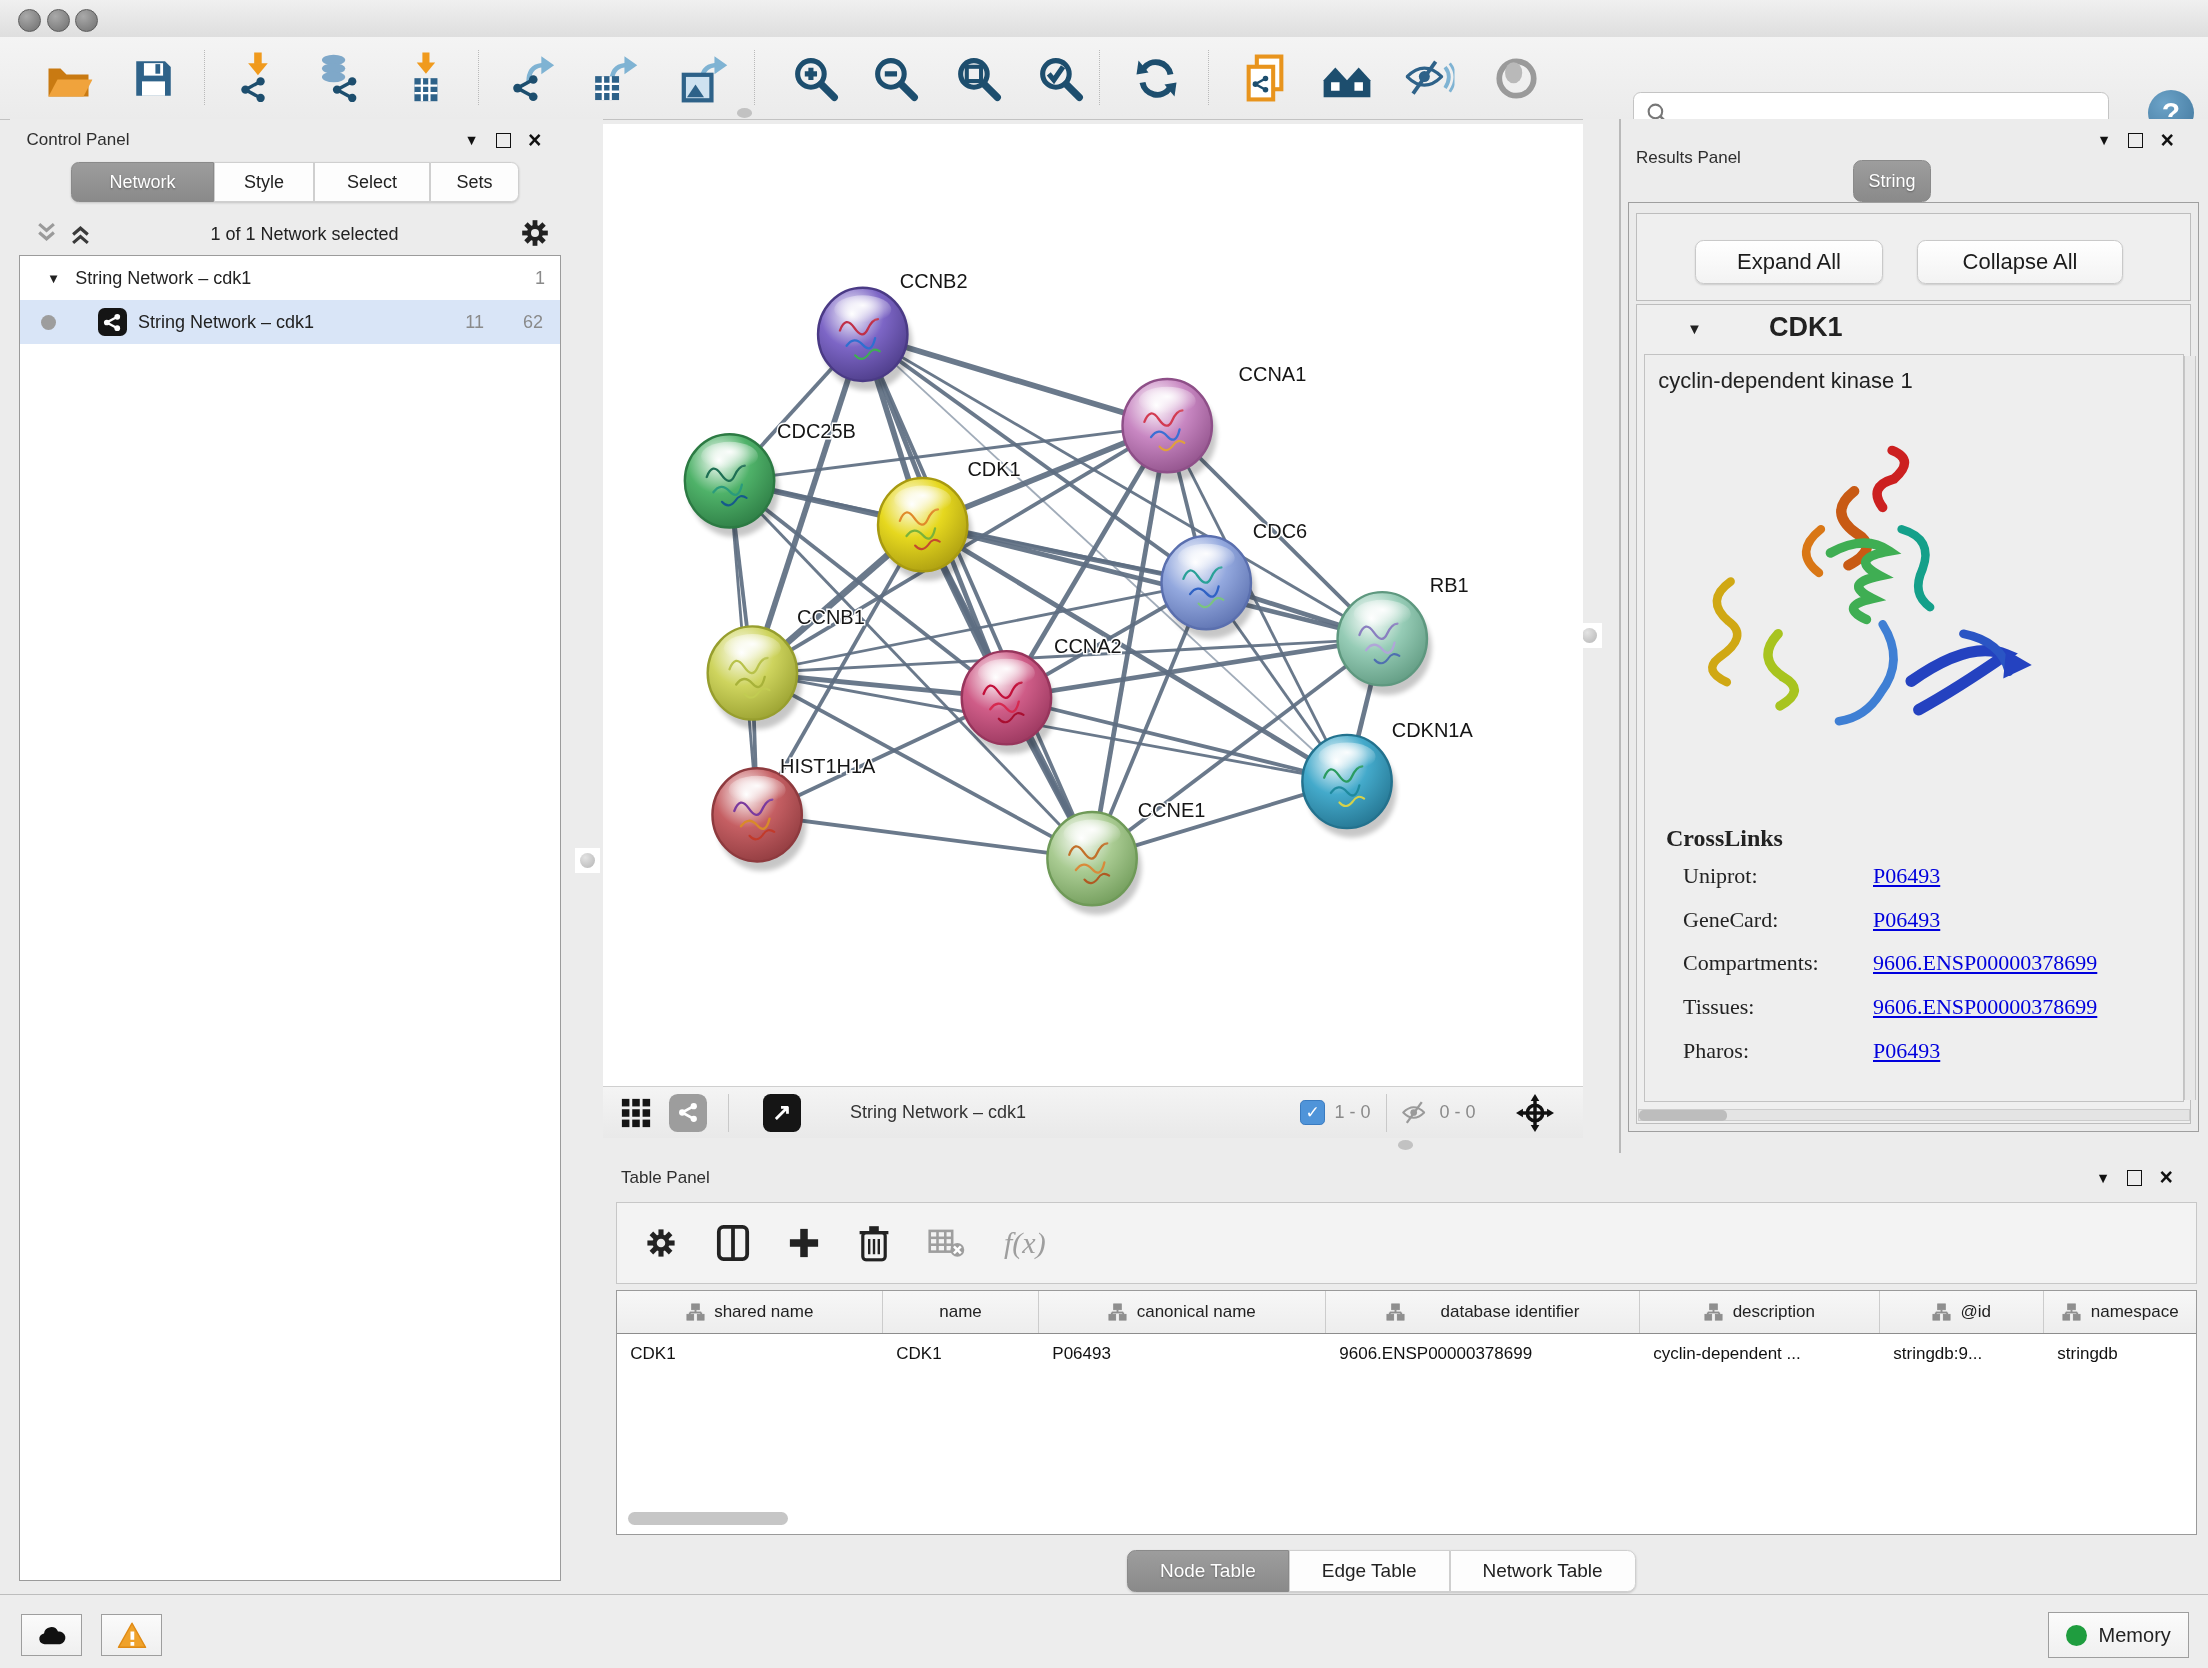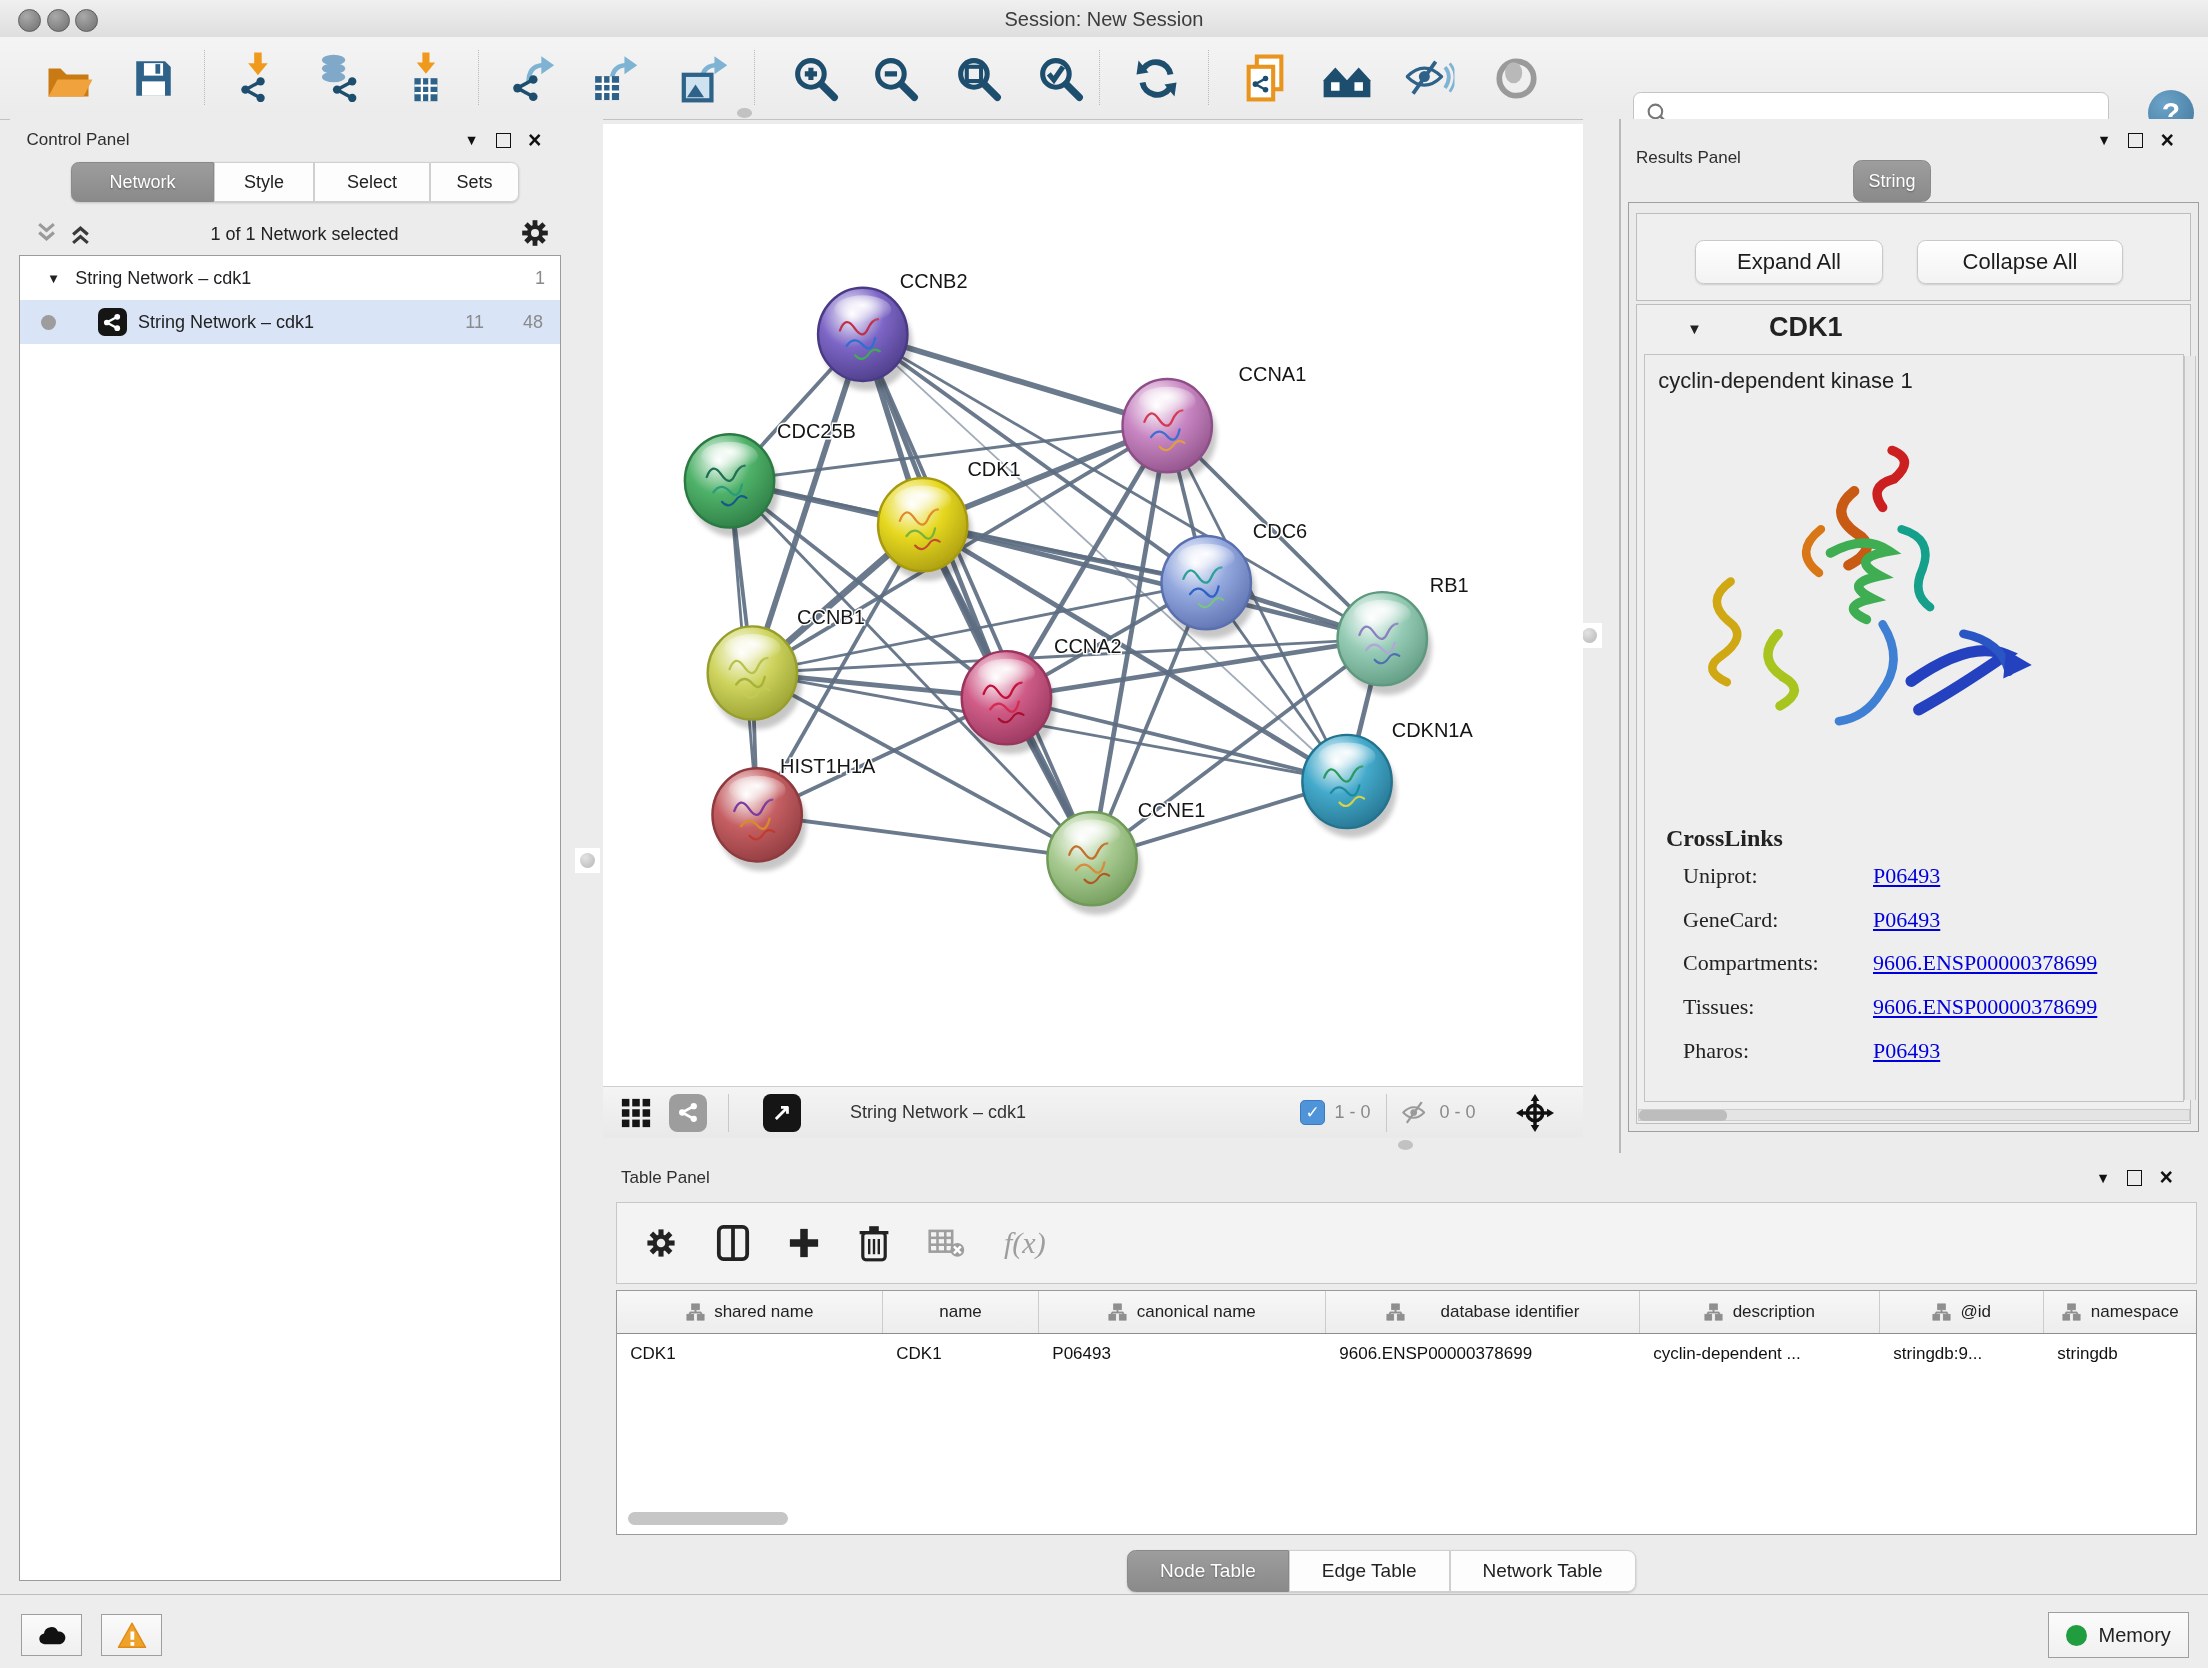--- a/index.html
+++ b/index.html
@@ -183,21 +183,20 @@
       <polygon points="0,22 8,17 8,27" fill="#111"></polygon>
       <polygon points="44,22 36,17 36,27" fill="#111"></polygon>
     </symbol>
   </defs>
 </svg>
 
 <div id="titlebar" class="abs">
   <div class="light abs" style="left:18px"></div>
   <div class="light abs" style="left:47px"></div>
   <div class="light abs" style="left:75px"></div>
-  <div id="win-title" class="abs">Session: New Session</div>
 </div>
 
 <div id="toolbar" class="abs">
   <div class="tbtn abs" style="left:68px">
     <svg width="48" height="48" viewBox="0 0 48 48">
         <path d="M4 14 v28 h40 v-22 h-22 l-6 -6 h-12z" fill="#c97a12"></path>
         <path d="M4 42 l9-17 h35 l-9 17z" fill="#f0a33c"></path>
       </svg>
   </div>
   <div class="tbtn abs" style="left:153px">
@@ -391,21 +390,21 @@
   </div>
   <div class="tree-row" id="row-child">
     <span style="margin-left:21px;width:15px;height:15px;border-radius:50%;background:#9d9d9d"></span>
     <span style="margin-left:42px;width:28.5px;height:28.5px;background:#151515;border-radius:6.7px;display:flex;align-items:center;justify-content:center">
       <svg width="19" height="19" color="#fff" viewBox="0 0 20 20">
           <use href="#sym-share" width="20" height="20"></use>
         </svg>
     </span>
     <span style="margin-left:11.4px">String Network – cdk1</span>
     <span class="cnt" style="right:76px">11</span>
-    <span class="cnt" style="right:17px">48</span>
+    <span class="cnt" style="right:17px">62</span>
   </div>
 </div>
 
 <div class="abs gutter" style="left:564px;top:119px;width:39px;height:1034px"></div>
 <div class="abs handle-sq" style="left:575px;top:848px">
     <div class="handle-dot"></div>
   </div>
 <div class="abs gutter" style="left:1583px;top:119px;width:38px;height:1034px"></div>
 <div class="abs handle-sq" style="left:1577px;top:623px">
     <div class="handle-dot"></div>

